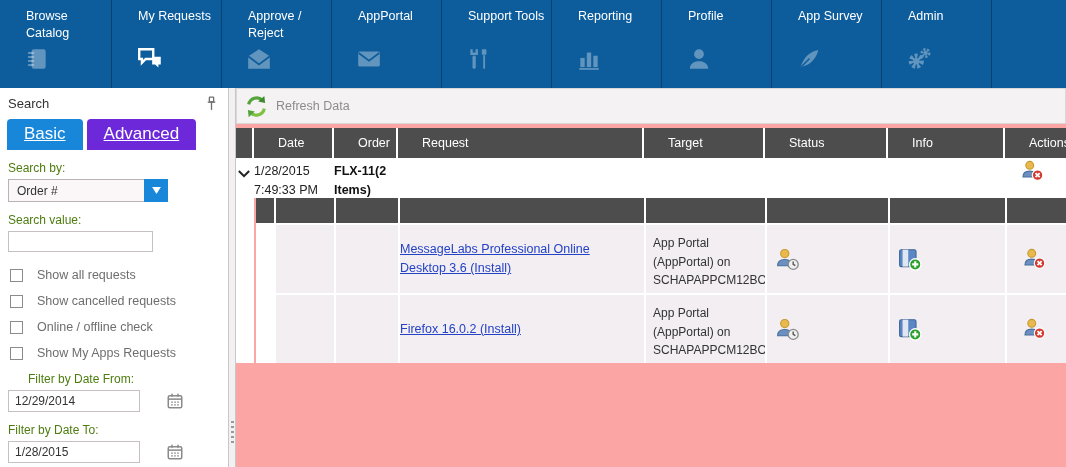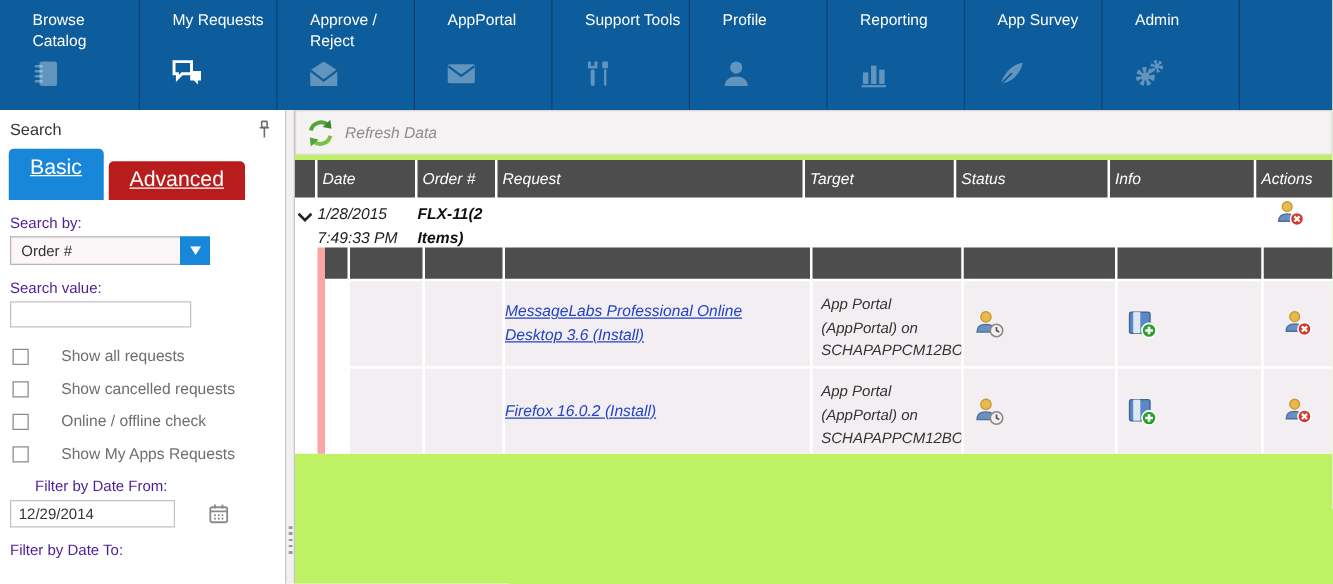--- a/index.html
+++ b/index.html
@@ -16,68 +16,68 @@
   .nav-item.active .nav-icon { color:#fff; }
   .nav-fill { flex:1; }
 
   
   .content-row { display:flex; height:379px; }
   .sidebar { width:228px; background:#fff; position:relative; }
   .splitter { width:8px; background:#f3f0f2; border-left:1px solid #cac5c8;
     border-right:1px solid #cac5c8; position:relative; cursor:col-resize; }
   .splitter .grip { position:absolute; left:2px; bottom:22px; width:3px; height:24px;
     background:repeating-linear-gradient(#9a9a9a 0 2px, transparent 2px 5px); }
-  .main { width:830px; background:#bef264;font-style:italic; }
+  .main { width:830px; background:#fca5a5; }
 
   
   .search-header { display:flex; justify-content:space-between; align-items:flex-start;
     padding:8px 10px 4px 8px; }
   .search-title { font-size:13px; color:#333; }
   .pin-btn { cursor:pointer; line-height:0; }
   .tabs { padding:4px 0 0 7px; display:flex; gap:4px; }
   .tab { padding:5px 17px 6px; font-size:17px; color:#fff; border-radius:4px 4px 0 0; cursor:pointer;text-decoration:underline; }
   .tab.active { background:#1886d9; }
-  .tab.inactive { background:#b91c1c;margin-top:10px; }
-  .field-label { font-size:12px; color:#4c1d95; margin:11px 8px 4px; }
+  .tab.inactive { background:#6d28d9; }
+  .field-label { font-size:12px; color:#4d7c0f; margin:11px 8px 4px; }
   .dropdown { display:flex; margin:0 8px; width:160px; height:23px; }
   .dropdown-value { flex:1; border:1px solid #b9b3b6; border-right:none; background:#fbf7f9;
     font-size:12px; color:#333; padding:4px 0 0 8px; }
   .dropdown-btn { width:24px; background:#1886d9; color:#fff; display:flex;
     align-items:center; justify-content:center; cursor:pointer; }
   .text-input { display:block; margin:0 8px; width:145px; height:21px;
     border:1px solid #c6c0c3; font-size:12px; padding:0 6px; color:#333; background:#fff; }
   .checkbox-group { margin-top:16px; }
-  .checkbox-row { display:flex; align-items:center; gap:26px; margin:0 10px 12px; cursor:pointer; }
+  .checkbox-row { display:flex; align-items:center; gap:14px; margin:0 10px 12px; cursor:pointer; }
   .checkbox-row input { appearance:none; -webkit-appearance:none; width:13px; height:13px;
     border:1px solid #8b8b8b; background:#fff; margin:0; }
   .checkbox-row label { font-size:12.5px; color:#6e6e6e; cursor:pointer; }
   .date-row { display:flex; align-items:center; gap:26px; margin:0 8px; }
   .date-input { width:132px; height:22px; border:1px solid #c6c0c3; font-size:12px;
     padding:0 6px; color:#333; }
   .cal-btn { line-height:0; cursor:pointer; color:#8a8a8a; }
 
   
   .toolbar { height:36px; background:#f4f2f3; border:1px solid #dbd7d9;
     display:flex; align-items:center; gap:7px; padding-left:7px; cursor:pointer; }
   .toolbar-label { font-size:12.5px; color:#8f8a8d; }
 
   
   .grid { margin-top:4px; background:#fff; }
   .grid-row { display:grid; column-gap:2px;
     grid-template-columns:16px 78px 62px 244px 119px 121px 115px minmax(0,1fr); }
   .grid-header .cell { background:#4d4d4d; color:#fff; font-size:12.5px;
-    height:30px; line-height:30px; padding-left:4px; cursor:pointer; }
+    height:30px; line-height:30px; padding-left:24px; cursor:pointer; }
   .grid-header .cell.exp { padding-left:0; }
   .group-row { height:40px; }
   .group-row .exp-cell { display:flex; justify-content:center; padding-top:12px; cursor:pointer; }
   .group-row .g-date { font-size:12.5px; color:#222; line-height:1.5; padding-top:4px; }
   .group-row .g-order { font-size:12.5px; color:#111; font-weight:bold; line-height:1.5; padding-top:4px; }
   .group-row .g-actions { display:flex; padding:2px 0 0 16px; }
 
-  .subgrid { margin-left:18px; border-left:6px solid #fca5a5; }
+  .subgrid { margin-left:18px; border-left:2px solid #fca5a5; }
   .sub-row { display:grid; column-gap:2px;
     grid-template-columns:18px 58px 62px 244px 119px 121px 115px minmax(0,1fr); }
   .sub-header { height:25px; }
   .sub-header .cell { background:#4d4d4d; }
   .sub-data { margin-top:2px; height:68px; }
   .sub-data .cell { background:#f2eef1; }
   .sub-data .cell.lead { background:#fff; }
   .req-cell { display:flex; align-items:center; padding-right:24px; }
   .req-link { font-size:12.5px; color:#2442c6; text-decoration:underline; cursor:pointer; line-height:1.5; }
   .target-cell { font-size:12px; color:#333; line-height:1.55; padding:9px 0 0 7px;
@@ -140,37 +140,37 @@
       <svg width="26" height="26" viewBox="0 0 24 24" fill="currentColor">
           <path d="M4 3h2.2v3h2.6V3H11v5.2H4z"></path>
           <rect x="6" y="8.8" width="3" height="12.2" rx="1.5"></rect>
           <rect x="14.6" y="3" width="4.2" height="5" rx=".6"></rect>
           <rect x="15.9" y="8.4" width="1.7" height="12.6" rx=".8"></rect>
         </svg>
     </div>
   </div>
 
   <div class="nav-item">
-    <div class="nav-label">Profile</div>
-    <div class="nav-icon">
-      <svg width="26" height="26" viewBox="0 0 24 24" fill="currentColor">
-          <circle cx="12" cy="7.5" r="4.5"></circle>
-          <path d="M3.5 21c0-4.6 4-7 8.5-7s8.5 2.4 8.5 7z"></path>
-        </svg>
-    </div>
-  </div>
-
-  <div class="nav-item">
     <div class="nav-label">Reporting</div>
     <div class="nav-icon">
       <svg width="26" height="26" viewBox="0 0 24 24" fill="currentColor">
           <rect x="4" y="11" width="4" height="8.5"></rect>
           <rect x="10" y="6" width="4" height="13.5"></rect>
           <rect x="16" y="9" width="4" height="10.5"></rect>
           <rect x="3" y="20.4" width="18" height="1.6"></rect>
+        </svg>
+    </div>
+  </div>
+
+  <div class="nav-item">
+    <div class="nav-label">Profile</div>
+    <div class="nav-icon">
+      <svg width="26" height="26" viewBox="0 0 24 24" fill="currentColor">
+          <circle cx="12" cy="7.5" r="4.5"></circle>
+          <path d="M3.5 21c0-4.6 4-7 8.5-7s8.5 2.4 8.5 7z"></path>
         </svg>
     </div>
   </div>
 
   <div class="nav-item">
     <div class="nav-label">App Survey</div>
     <div class="nav-icon">
       <svg width="26" height="26" viewBox="0 0 24 24">
           <path d="M4 20C7.5 9.5 13.5 5 20.5 3.8 19.3 10.5 14 17 7 18.8z" fill="currentColor"></path>
           <path d="M4 20l8.5-8.5" fill="none" stroke="#0d5c9c" stroke-width="1.4"></path>
@@ -260,20 +260,37 @@
             <circle cx="12" cy="13.5" r="1.1" fill="currentColor"></circle>
             <circle cx="16" cy="13.5" r="1.1" fill="currentColor"></circle>
             <circle cx="8" cy="17.2" r="1.1" fill="currentColor"></circle>
             <circle cx="12" cy="17.2" r="1.1" fill="currentColor"></circle>
             <circle cx="16" cy="17.2" r="1.1" fill="currentColor"></circle>
           </svg>
       </span>
     </div>
 
     <div class="field-label">Filter by Date To:</div>
+    <div class="date-row">
+      <input class="date-input" type="text" value="1/28/2015" style="">
+      <span class="cal-btn">
+        <svg width="18" height="18" viewBox="0 0 24 24">
+            <rect x="3" y="5" width="18" height="16" rx="2" fill="none" stroke="currentColor" stroke-width="2"></rect>
+            <path d="M3 9.5h18" stroke="currentColor" stroke-width="2"></path>
+            <rect x="7" y="2.2" width="2" height="4.2" fill="currentColor"></rect>
+            <rect x="15" y="2.2" width="2" height="4.2" fill="currentColor"></rect>
+            <circle cx="8" cy="13.5" r="1.1" fill="currentColor"></circle>
+            <circle cx="12" cy="13.5" r="1.1" fill="currentColor"></circle>
+            <circle cx="16" cy="13.5" r="1.1" fill="currentColor"></circle>
+            <circle cx="8" cy="17.2" r="1.1" fill="currentColor"></circle>
+            <circle cx="12" cy="17.2" r="1.1" fill="currentColor"></circle>
+            <circle cx="16" cy="17.2" r="1.1" fill="currentColor"></circle>
+          </svg>
+      </span>
+    </div>
 
   </aside>
 
   <div class="splitter">
     <div class="grip"></div>
   </div>
 
   <main class="main">
 
     <div class="toolbar">

